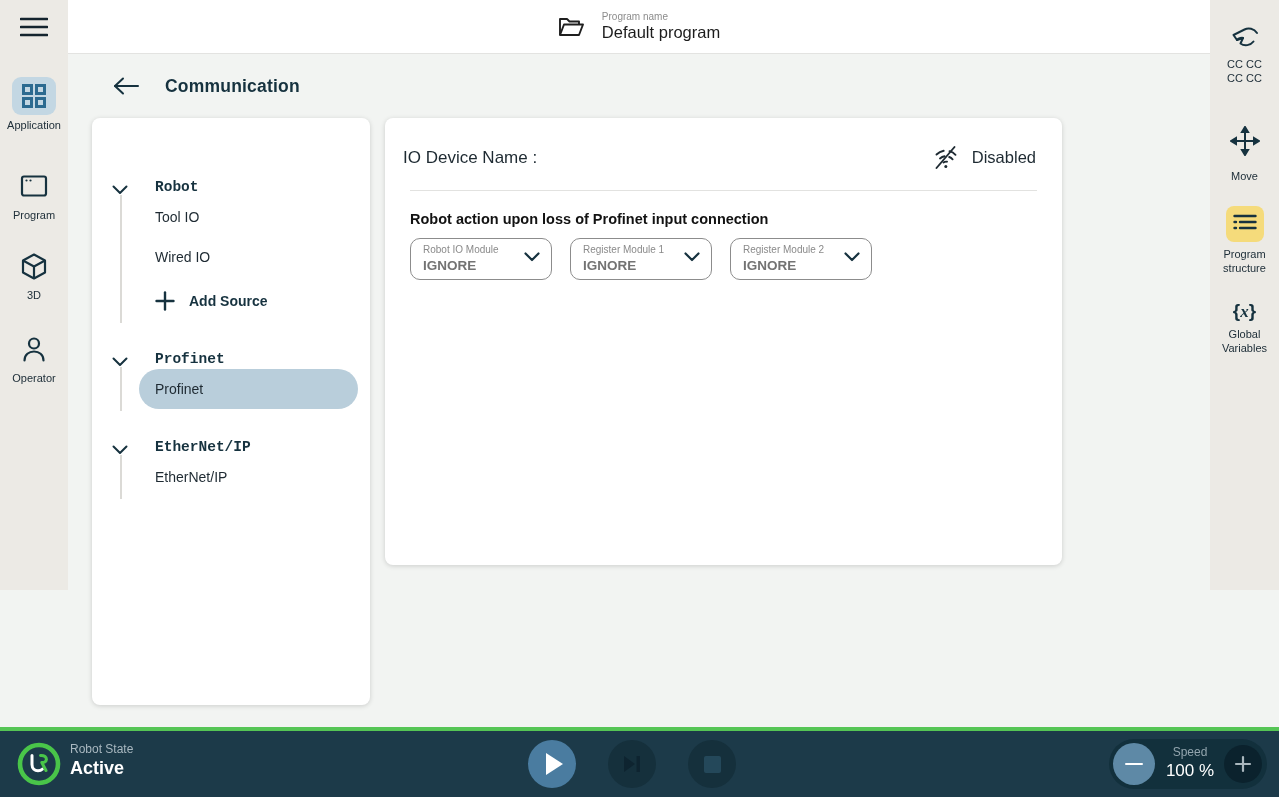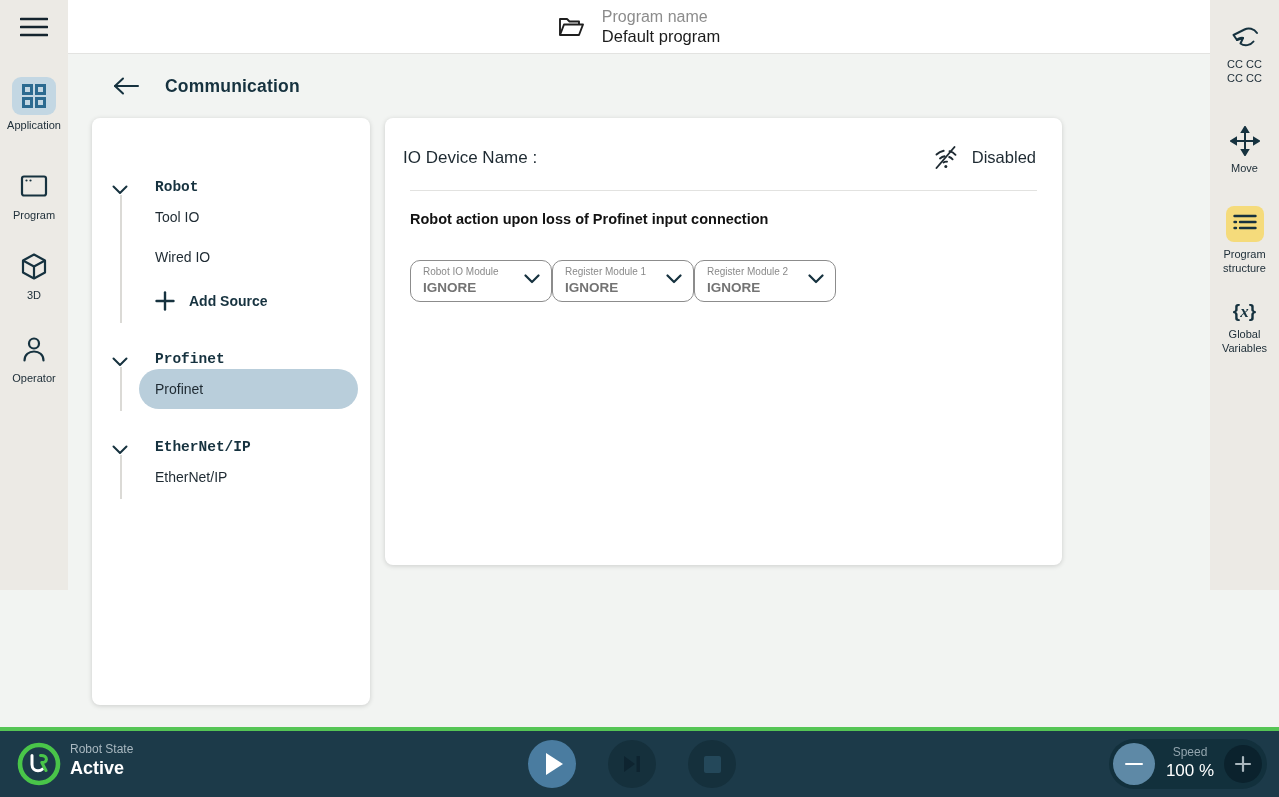--- a/index.html
+++ b/index.html
@@ -15,21 +15,21 @@
   .rr-label { font-size:11px; color:#20303A; margin-top:6px; text-align:center; line-height:1.25; width:52px; }
   .icon-box { width:44px; height:38px; border-radius:9px; display:flex; align-items:center; justify-content:center; }
   .icon-box.blue { background:#C3D7E3; }
   .icon-box.yellow { width:38px; height:36px; border-radius:8px; background:#F5DB7B; }
   .hamburger { position:absolute; top:15px; left:20px; width:28px; cursor:pointer; }
 
   
   .top-bar { position:absolute; left:68px; top:0; width:1142px; height:54px; background:#FFFFFF;
              border-bottom:1px solid #E3E3E1; display:flex; align-items:center; justify-content:center; z-index:2; }
   .prog-block { display:flex; align-items:center; gap:18px; }
-  .prog-text .lbl { font-size:16px; color:#8C8C8C; }
+  .prog-text .lbl { font-size:10px; color:#8C8C8C; }
   .prog-text .val { font-size:16.5px; color:#1C1C1C; margin-top:1px; }
 
   
   .main { position:absolute; left:68px; top:54px; width:1142px; height:673px; background:#F2F4F2; }
   .page-header { height:64px; display:flex; align-items:center; padding-left:44px; }
   .back-btn { width:28px; height:28px; display:flex; align-items:center; justify-content:center; cursor:pointer; }
   .page-title { font-size:17.5px; font-weight:bold; color:#16323F; margin-left:25px; letter-spacing:.2px; }
   .content-row { display:flex; padding-left:24px; gap:15px; }
 
   .card { background:#fff; border-radius:8px; box-shadow:0 1px 5px rgba(0,0,0,.16); }
@@ -45,21 +45,21 @@
   .add-row { gap:14px; padding-left:33px; font-weight:bold; color:#16323F; }
 
   
   .panel-header { display:flex; align-items:center; justify-content:space-between; padding:27px 26px 20px 18px; }
   .panel-title { font-size:17px; color:#1E2A32; }
   .status-wrap { display:flex; align-items:center; gap:13px; }
   .status-text { font-size:16.5px; color:#1E2A32; }
   .divider { height:1px; background:#E2E2E0; margin:0 25px; }
   .panel-section { padding:20px 25px; }
   .section-title { font-size:14.5px; font-weight:bold; color:#121212; }
-  .dd-row { display:flex; margin-top:33px;align-items:center; }
+  .dd-row { display:flex; gap:18px; margin-top:11px;align-items:center; }
   .dropdown { position:relative; width:142px; height:42px; border:1px solid #8C8C8C; border-radius:10px;
               background:#fff; padding:5px 34px 4px 12px; cursor:pointer; }
   .dd-label { font-size:10px; color:#8A8A8A; line-height:1.2; white-space:nowrap; }
   .dd-value { font-size:13.5px; font-weight:bold; color:#737373; margin-top:2px; }
   .dd-chev { position:absolute; right:11px; top:13px; }
 
   
   .footer { position:absolute; left:0; bottom:0; width:1279px; height:70px; background:#1C3A49;
             border-top:4px solid #55C555; z-index:4; }
   .logo { position:absolute; left:16px; top:10px; }
@@ -170,21 +170,21 @@
   <div class="rail-item" style="top:24px;">
     <svg width="32" height="28" viewBox="0 0 32 28">
       <g fill="none" stroke="#16323F" stroke-width="2" stroke-linejoin="round" stroke-linecap="round">
         <path d="M28 9 C25 4.5 19.5 3.5 15.5 5.5 L4.5 11 L8 16 L14 14 L11.5 19.5 C15.5 22.5 21.5 21.5 24.5 17.5"></path>
         <path d="M8 16 C10 14 13 13.5 14 14"></path>
       </g>
     </svg>
     <div class="rr-label">CC CC CC CC</div>
   </div>
 
-  <div class="rail-item" style="top:126px;">
+  <div class="rail-item" style="top:126px;gap:8px;">
     <svg width="30" height="30" viewBox="0 0 30 30">
       <g stroke="#16323F" stroke-width="2" fill="#16323F" stroke-linecap="round">
         <line x1="15" y1="6" x2="15" y2="24"></line>
           <line x1="6" y1="15" x2="24" y2="15"></line>
         <path d="M15 1 L18 6 L12 6 Z"></path>
           <path d="M15 29 L18 24 L12 24 Z"></path>
         <path d="M1 15 L6 12 L6 18 Z"></path>
           <path d="M29 15 L24 12 L24 18 Z"></path>
       </g>
     </svg>

